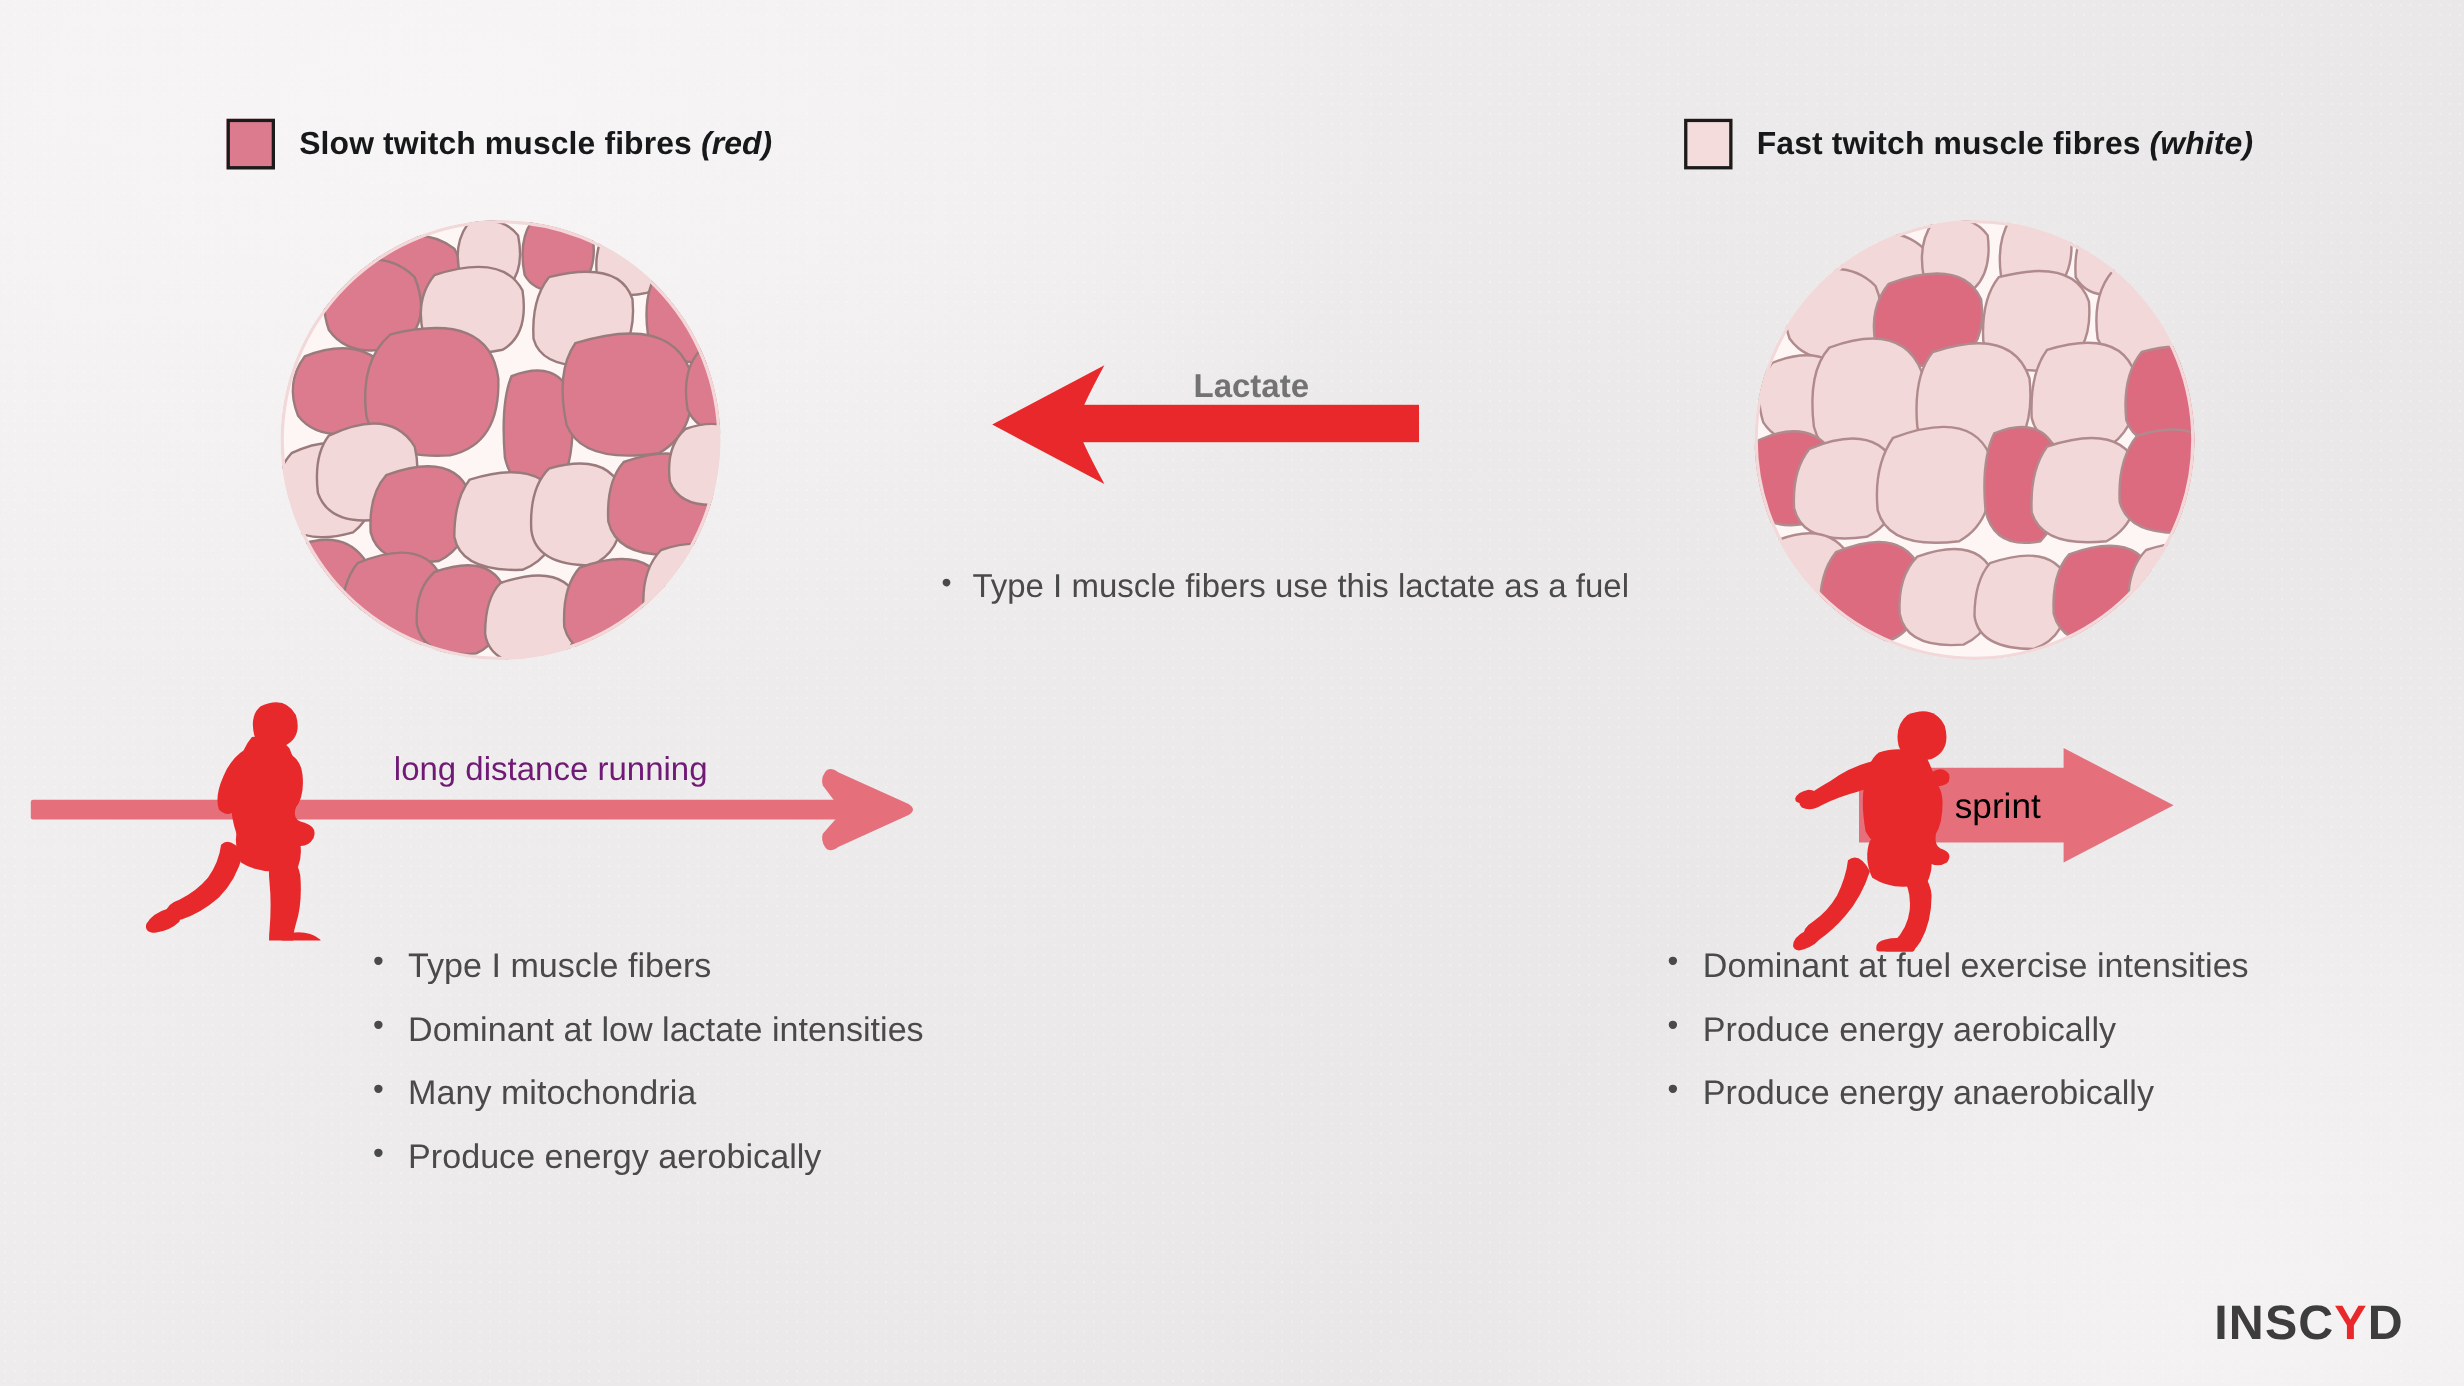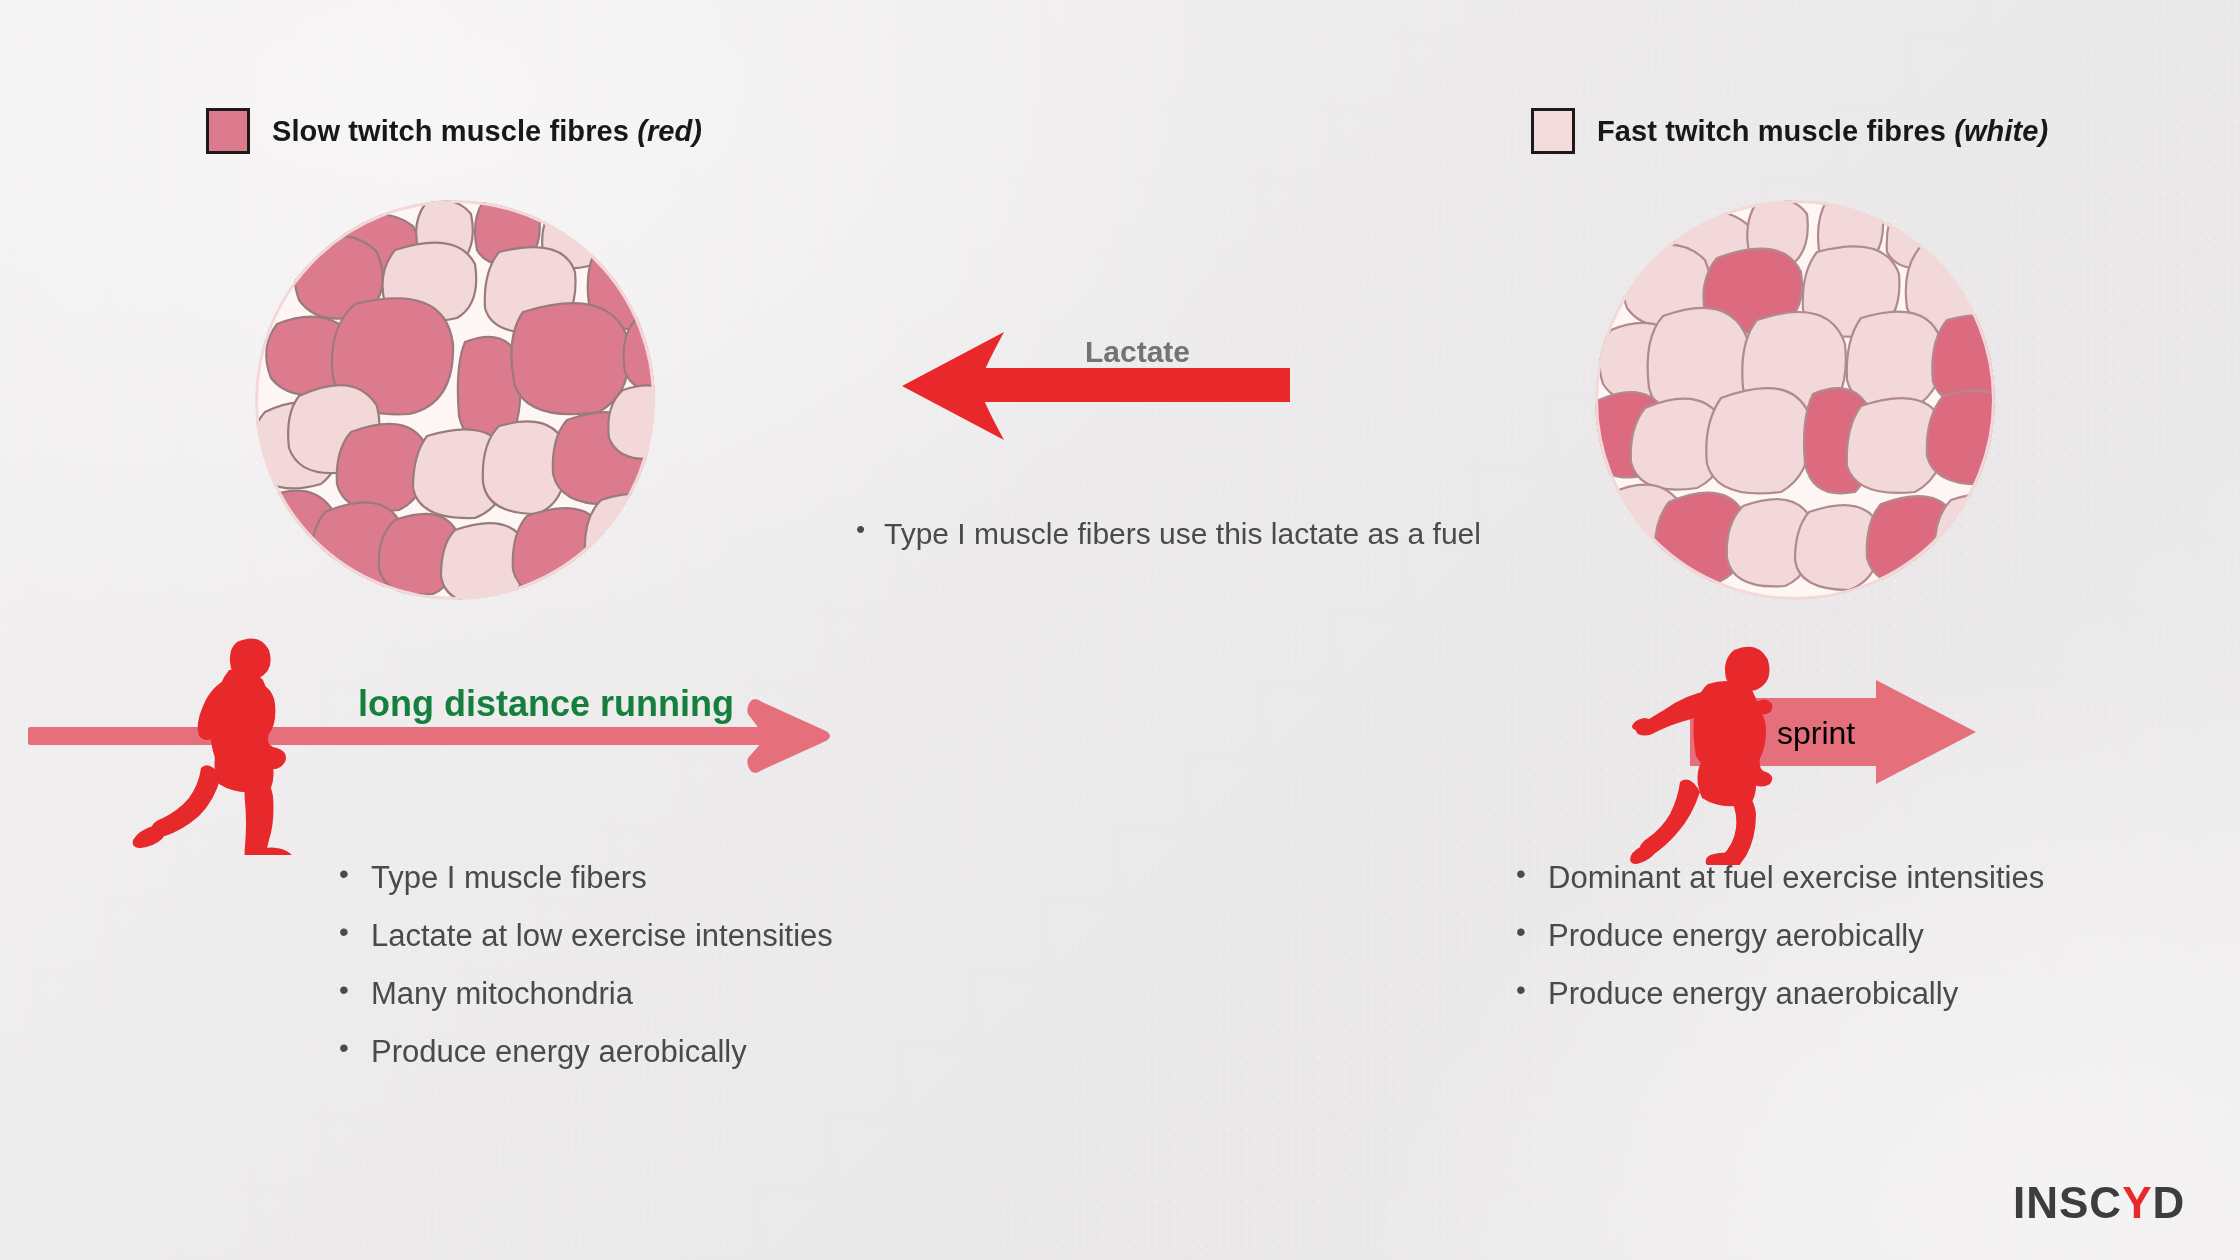--- a/index.html
+++ b/index.html
@@ -28,21 +28,21 @@
   .fibre-circle{width:400px;height:400px;border-radius:50%;overflow:hidden;}
   .fibre-circle svg{display:block;}
 
   
   .lactate-label{font-size:30px;font-weight:700;color:#737373;}
   .center-bullets{font-size:30px;color:#4a4a4a;line-height:1.58;}
   .center-bullets ul{margin:0;padding:0 0 0 34px;list-style:none;}
   .center-bullets li{position:relative;white-space:nowrap;}
   .center-bullets li:before{content:"\2022";position:absolute;left:-28px;top:-1px;color:#4a4a4a;font-size:26px;}
 
-  .mode-label{font-size:36px;font-weight:700;color:#15803d;white-space:nowrap;}
+  .mode-label{font-size:30px;font-weight:400;color:#701a75;white-space:nowrap;}
   .sprint-label{font-size:32px;font-weight:400;color:#000000;white-space:nowrap;}
 
   .bullets{font-size:31px;color:#4a4a4a;line-height:1.16;}
   .bullets ul{margin:0;padding:0;list-style:none;}
   .bullets li{position:relative;padding-left:36px;margin-bottom:22px;white-space:nowrap;}
   .bullets li:before{content:"\2022";position:absolute;left:4px;top:-2px;font-size:28px;color:#4a4a4a;}
 
   
   .logo{font-size:44px;font-weight:700;letter-spacing:1px;color:#3d3d3d;font-family:"Liberation Sans",sans-serif;}
   .logo .y{color:#e8282a;}
@@ -199,21 +199,21 @@
       <path d="M28 196 q-14 4 -20 14 q-2 8 8 8 q14 -2 22 -10 q4 -8 -10 -12z"></path>
 
       <path d="M140 218 q16 -2 26 6 q4 8 -8 9 q-18 1 -26 -5 q-4 -8 8 -10z"></path>
     </g>
   </svg>
 </div>
 
 <div class="abs bullets" style="left:335px;top:860px;">
   <ul>
     <li>Type I muscle fibers</li>
-    <li>Lactate at low exercise intensities</li>
+    <li>Dominant at low lactate intensities</li>
     <li>Many mitochondria</li>
     <li>Produce energy aerobically</li>
   </ul>
 </div>
 
 <div class="abs" style="left:1690px;top:680px;">
   <svg width="290" height="110" viewBox="0 0 290 110" xmlns="http://www.w3.org/2000/svg">
     <path d="M0 18 L186 18 L186 0 L286 52 L186 104 L186 86 L0 86 Z" fill="#e5707c"></path>
   </svg>
 </div>

